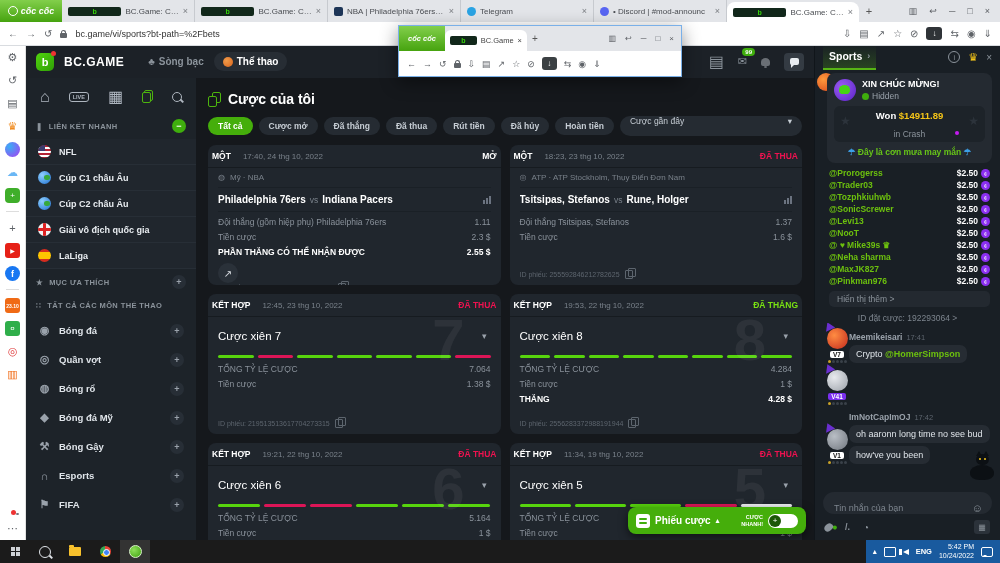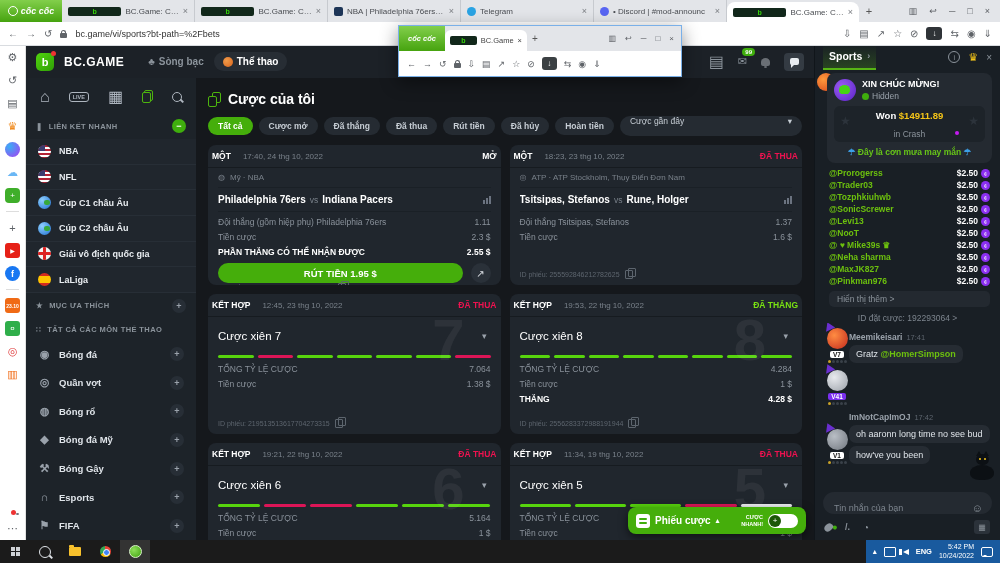--- a/index.html
+++ b/index.html
@@ -356,24 +356,20 @@
             <span class="ic-docs"></span>
             <span class="ic-search" style="color:#aeb6bf;"></span>
           </div>
           <div class="sec-head">
             <span>❚</span>
             <span>LIÊN KẾT NHANH</span>
             <span class="circ-btn green">−</span>
           </div>
           <div class="qlink">
               <span class="flag fl-us"></span>
-              <span>NBA</span>
-            </div>
-          <div class="qlink">
-              <span class="flag fl-us"></span>
               <span>NFL</span>
             </div>
           <div class="qlink">
               <span class="flag fl-globe"></span>
               <span>Cúp C1 châu Âu</span>
             </div>
           <div class="qlink">
               <span class="flag fl-globe"></span>
               <span>Cúp C2 châu Âu</span>
             </div>
@@ -479,21 +475,20 @@
                   </div>
                 <div class="srow">
                     <span>Tiền cược</span>
                     <span>2.3 $</span>
                   </div>
                 <div class="srow bold">
                     <span>PHẦN THẮNG CÓ THỂ NHẬN ĐƯỢC</span>
                     <span>2.55 $</span>
                   </div>
                 <div class="cashrow">
-                  <span class="cashbtn">RÚT TIỀN 1.95 $</span>
                   <span class="sharebtn">↗</span>
                 </div>
               </div>
               <div class="card-f">
                   <span>ID phiếu: 2118215347131180347991</span>
                   <span class="ic-copy"></span>
                 </div>
             </div>
 
             <div class="card">
@@ -783,21 +778,21 @@
               <span class="mdots">
                 <i></i>
                 <i></i>
                 <i></i>
                 <i></i>
                 <i></i>
               </span>
             </span>
           <span class="mbody">
             <div class="mhead"><span>Meemikeisari</span><span class="mtime">17:41</span></div>
-            <div class="bubble"><span>Gratz </span><span class="mention">@HomerSimpson</span><span></span></div>
+            <div class="bubble"><span>Crypto </span><span class="mention">@HomerSimpson</span><span></span></div>
           </span>
         </div>
         <div class="msg">
           <span class="mav">
               <span class="av a2"></span>
               <span class="vbadge v41">V41</span>
               <span class="mdots">
                 <i></i>
                 <i></i>
                 <i></i>

